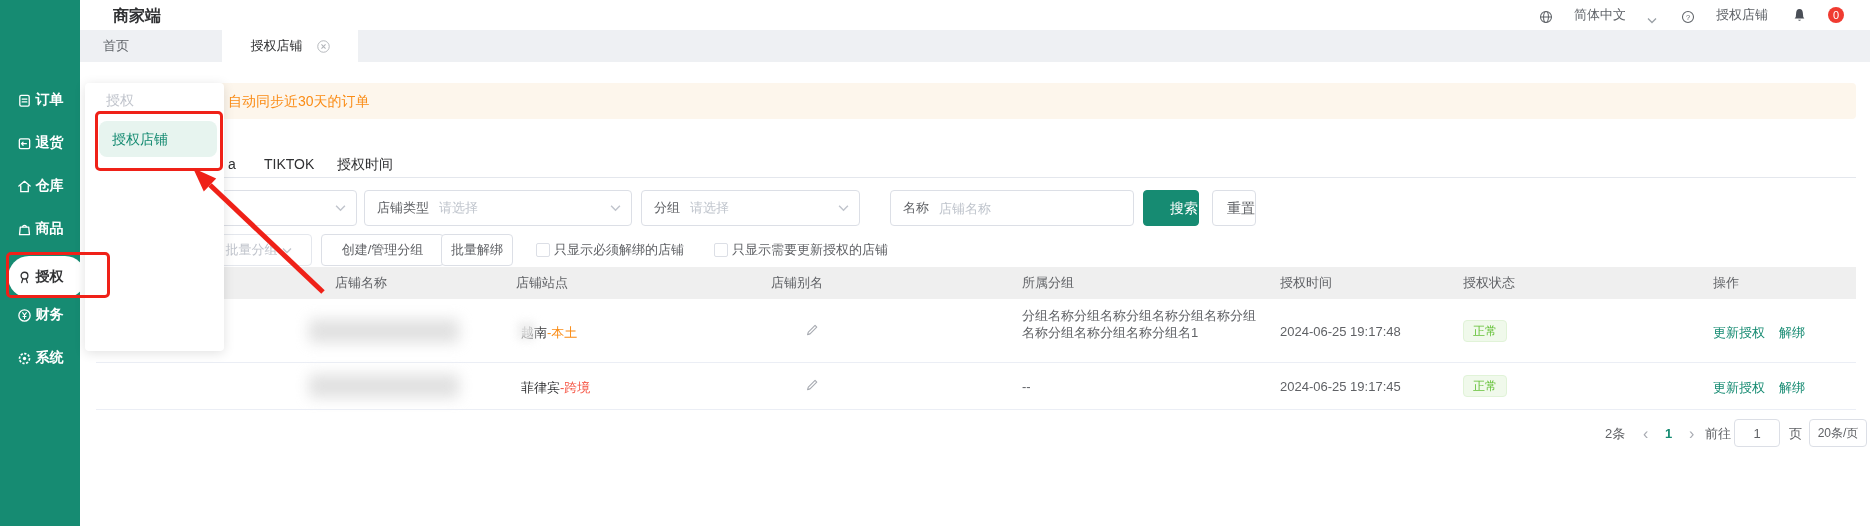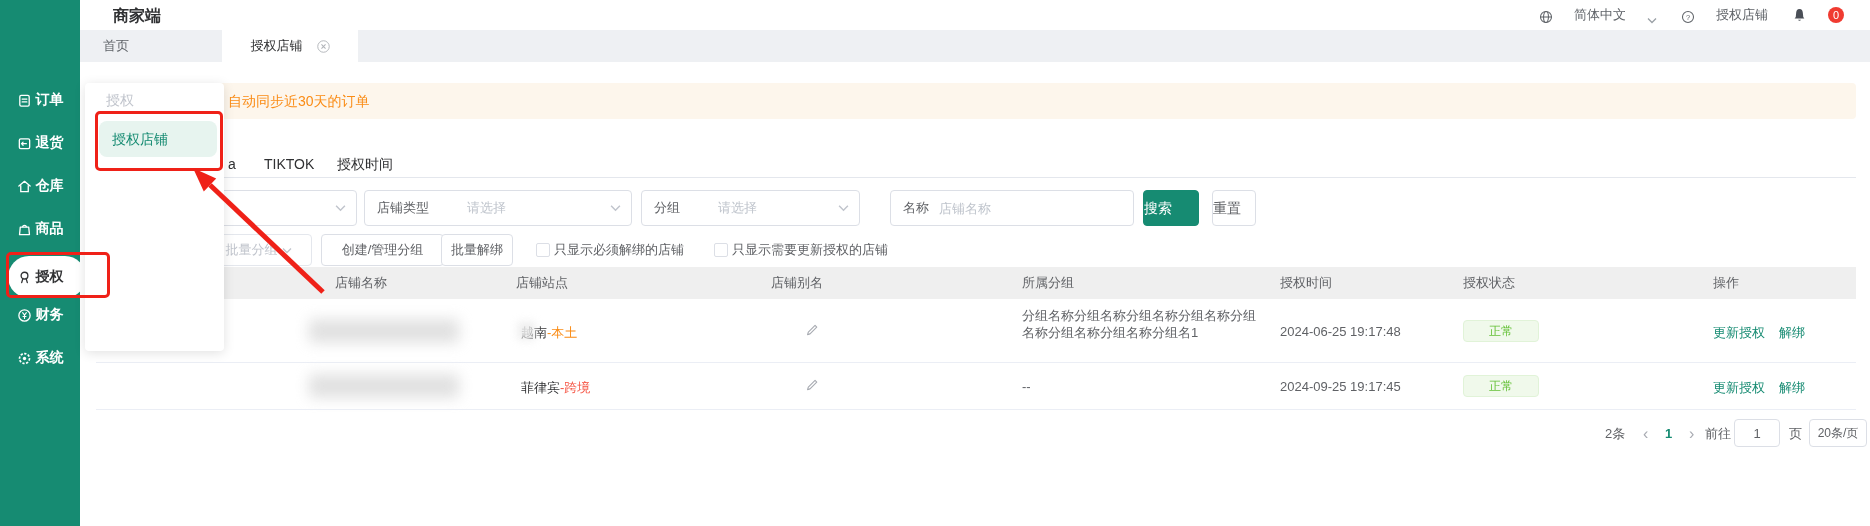--- a/index.html
+++ b/index.html
@@ -40,46 +40,46 @@
   .notice span { position:absolute; left:132px; top:0; line-height:36px; font-size:14px; color:#fa8c16; }
 
   
   .ptab { position:absolute; top:150px; height:28px; line-height:28px; font-size:14px; color:#303133; cursor:pointer; }
   .ptabs-border { position:absolute; left:96px; top:177px; width:1760px; height:1px; background:#e4e7ed; }
 
   
   .selbox { position:absolute; top:190px; height:36px; background:#fff; border:1px solid #dcdfe6; border-radius:4px;
     display:flex; align-items:center; padding:0 10px 0 12px; font-size:13px; }
   .selbox .lab { color:#606266; margin-right:10px; white-space:nowrap; }
-  .selbox .ph { color:#bfc4cc; flex:1; white-space:nowrap;margin-left:28px; }
+  .selbox .ph { color:#bfc4cc; flex:1; white-space:nowrap; }
   .selbox .chev { margin-left:auto; }
   .selbox input { border:none; outline:none; flex:1; font-size:13px; color:#303133; min-width:10px; background:transparent; }
   .selbox input::placeholder { color:#bfc4cc; }
-  .btn { position:absolute; top:190px; height:36px; border-radius:4px; font-size:14px; text-align:left; cursor:pointer; }
+  .btn { position:absolute; top:190px; height:36px; border-radius:4px; font-size:14px; text-align:right; cursor:pointer; }
   .btn-primary { background:#168b72; color:#fff; border:1px solid #168b72; line-height:34px; }
   .btn-plain { background:#fff; color:#606266; border:1px solid #dcdfe6; line-height:34px; }
 
   
   .abtn { position:absolute; top:234px; height:32px; line-height:30px; background:#fff; border:1px solid #dcdfe6;
     border-radius:4px; font-size:13px; color:#606266; text-align:center; cursor:pointer; }
   .abtn.disabled { color:#c0c4cc; border-color:#e4e7ed; display:flex; align-items:center; justify-content:center; gap:4px;text-align:right; }
   .cbox { position:absolute; top:243px; width:14px; height:14px; border:1px solid #dcdfe6; border-radius:2px; background:#fff; cursor:pointer; }
   .cbl { position:absolute; top:234px; height:32px; line-height:32px; font-size:13px; color:#606266; cursor:pointer; }
 
   
   .thead { position:absolute; left:96px; top:267px; width:1760px; height:32px; background:#efefef; }
   .th { position:absolute; top:267px; height:32px; line-height:32px; font-size:13px; color:#606266; font-weight:500; }
   .rowline { position:absolute; left:96px; width:1760px; height:1px; background:#ebeef5; }
   .cell { position:absolute; font-size:13px; color:#606266; }
   .blurname { position:absolute; width:150px; height:24px; background:#c9c9c9; filter:blur(7px); opacity:.55; border-radius:3px; }
   .miniblur { position:absolute; width:17px; height:18px; background:#ececec; filter:blur(4px); opacity:.95; }
   .site-main { color:#303133; }
   .sfx-orange { color:#fa8c16; }
   .sfx-red { color:#f5503f; }
-  .status-badge { position:absolute; padding:3px 25px; font-size:12px; color:#67c23a; background:#f0f9eb;
+  .status-badge { position:absolute; padding:3px 9px; font-size:12px; color:#67c23a; background:#f0f9eb;
     border:1px solid #e1f3d8; border-radius:4px; line-height:14px; }
   .oplink { position:absolute; font-size:13px; color:#168b72; cursor:pointer; }
 
   
   .pg { position:absolute; top:420px; height:28px; line-height:28px; font-size:13px; color:#606266; }
   .pg-arrow { color:#a8abb2; font-size:16px; cursor:pointer; }
   .pg-cur { color:#168b72; font-weight:bold; cursor:pointer; }
   .pg-box { position:absolute; top:419px; height:28px; border:1px solid #dcdfe6; border-radius:4px; background:#fff;
     text-align:center; font-size:12px; color:#606266; }
   .pg-box input { width:100%; height:100%; border:none; outline:none; text-align:center; font-size:13px; color:#606266; background:transparent; }
@@ -271,21 +271,21 @@
 
 <div>
   <div class="blurname" style="left:309px;top:374px"></div>
   <div class="cell" style="left:521px;top:379px">
     <span class="site-main">菲律宾</span><span class="sfx-red">-跨境</span>
   </div>
   <svg class="abs" style="left:804px;top:378px" width="15" height="15" viewBox="0 0 16 16">
     <path d="M11.8 2.6 l1.8 1.8 L6.4 11.6 l-2.6.8.8-2.6 z" fill="none" stroke="#a8abb2" stroke-width="1.2" stroke-linejoin="round"></path>
   </svg>
   <div class="cell" style="left:1022px;top:379px">--</div>
-  <div class="cell" style="left:1280px;top:379px">2024-09-25 19:17:45</div>
+  <div class="cell" style="left:1280px;top:379px">2024-06-25 19:17:45</div>
   <div class="status-badge" style="left:1463px;top:375px">正常</div>
   <div class="oplink" style="left:1713px;top:379px">更新授权</div>
   <div class="oplink" style="left:1779px;top:379px">解绑</div>
 </div>
 <div class="rowline" style="top:409px"></div>
 
 <div class="pg" style="left:1605px">2条</div>
 <div class="pg pg-arrow" style="left:1643px">‹</div>
 <div class="pg pg-cur" style="left:1665px">1</div>
 <div class="pg pg-arrow" style="left:1689px">›</div>

